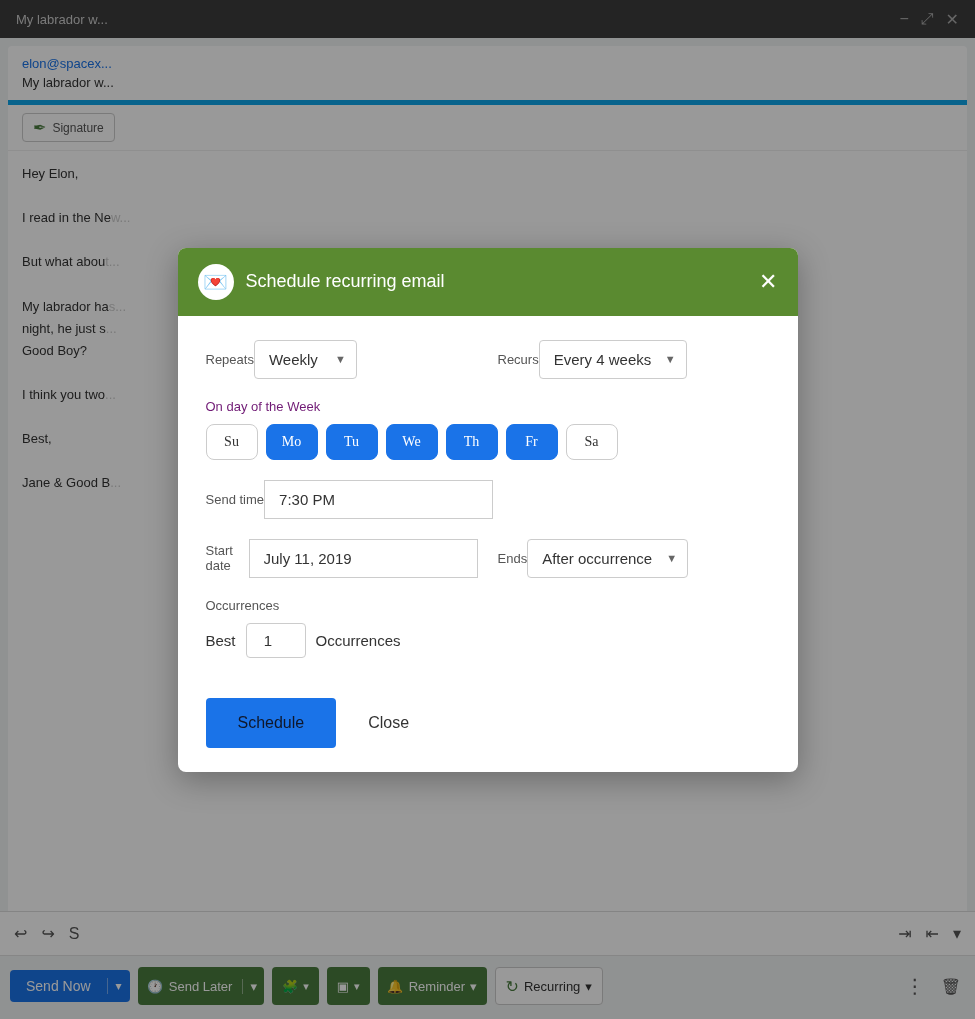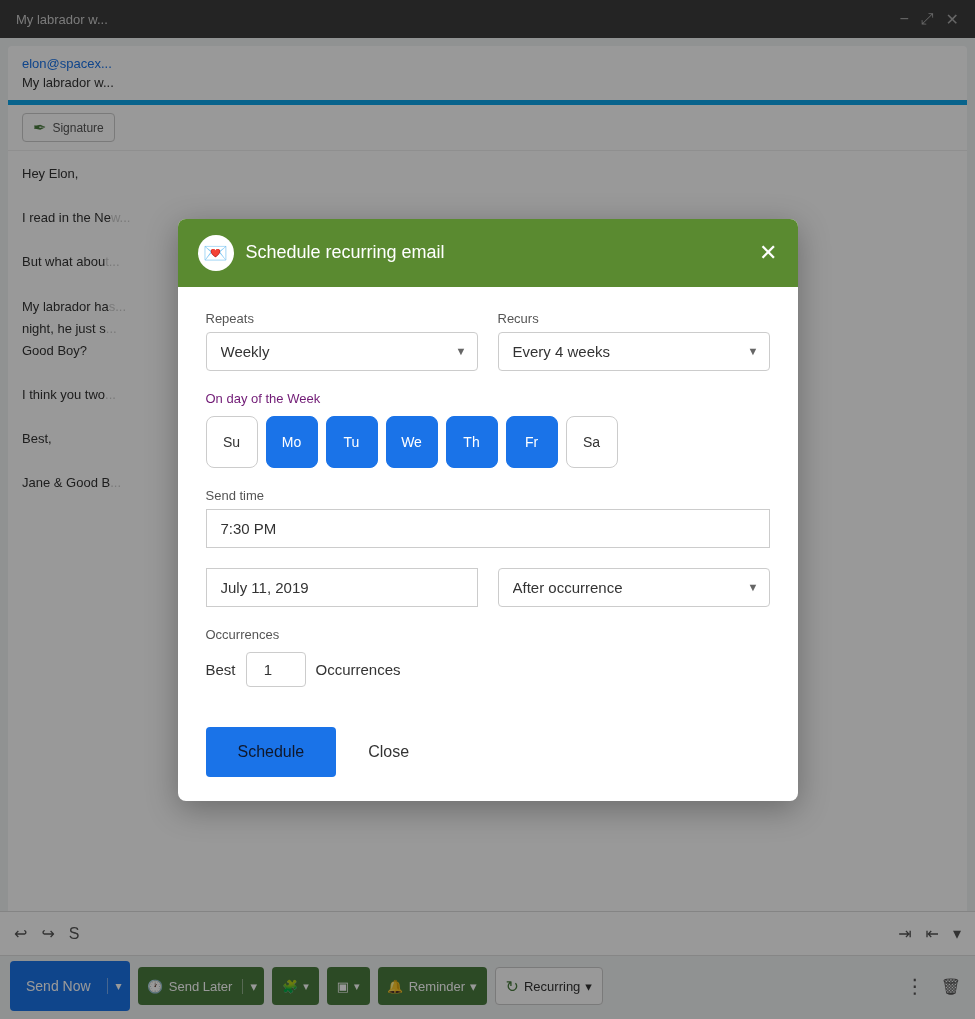--- a/index.html
+++ b/index.html
@@ -122,21 +122,21 @@
       background: #1a73e8;
       color: #fff;
       border: none;
       border-radius: 4px;
       padding: 8px 0;
       font-size: 14px;
       cursor: pointer;
       display: flex;
       align-items: center;
       overflow: hidden;
-      height: 50px;
+      height: 32px;
     }
     .send-now-main {
       padding: 0 16px;
       border-right: 1px solid rgba(255,255,255,0.4);
     }
     .send-now-arrow {
       padding: 0 8px;
       font-size: 12px;
     }
     .send-later-btn {
@@ -270,22 +270,22 @@
 
     
     .form-row {
       display: flex;
       gap: 20px;
       margin-bottom: 20px;
     }
     .form-group {
       flex: 1;
       display: flex;
-      flex-direction: column;
-      gap: 6px;
+      flex-direction: row;
+      align-items: center;
     }
     .form-label {
       font-size: 13px;
       color: #555;
       font-weight: 500;
     }
     .select-wrapper {
       border: 1px solid #ccc;
       border-radius: 4px;
       padding: 2px 4px;
@@ -329,31 +329,32 @@
       font-weight: 500;
       margin-bottom: 10px;
     }
     .days-row {
       display: flex;
       gap: 8px;
       margin-bottom: 20px;
     }
     .day-btn {
       width: 52px;
-      height: 52px;
+      height: 36px;
       border-radius: 8px;
       border: 1px solid #ccc;
       background: #fff;
       font-size: 14px;
       color: #333;
       cursor: pointer;
       display: flex;
       align-items: center;
       justify-content: center;
       font-weight: 500;
+      font-family: Liberation Serif, serif;
     }
     .day-btn.active {
       background: #1a73e8;
       color: #fff;
       border-color: #1a73e8;
     }
 
     
     .occurrences-label {
       font-size: 13px;
@@ -552,23 +553,25 @@
 
       <div class="form-row">
         <div class="form-group">
           <label class="form-label">Send time</label>
           <input class="form-input" type="text" value="7:30 PM" style="">
         </div>
       </div>
 
       <div class="form-row">
         <div class="form-group">
+          <label class="form-label">Start date</label>
           <input class="form-input" type="text" value="July 11, 2019" style="">
         </div>
         <div class="form-group">
+          <label class="form-label">Ends</label>
           <div class="select-wrapper">
             <select>
               <option>Never</option>
               <option selected="">After occurrence</option>
               <option>On date</option>
             </select>
           </div>
         </div>
       </div>
 

